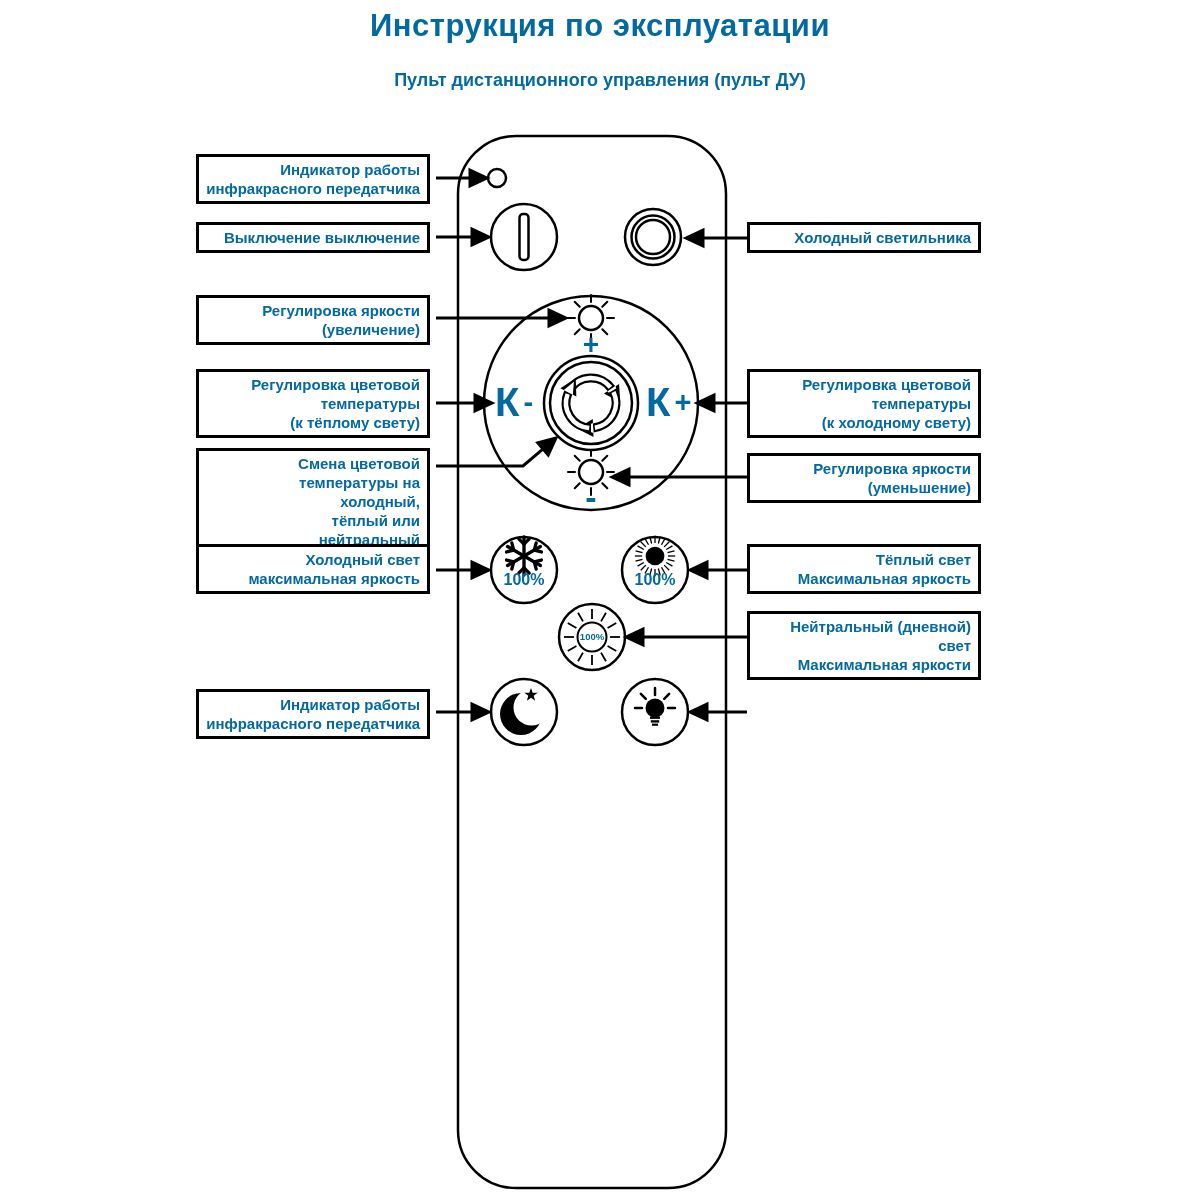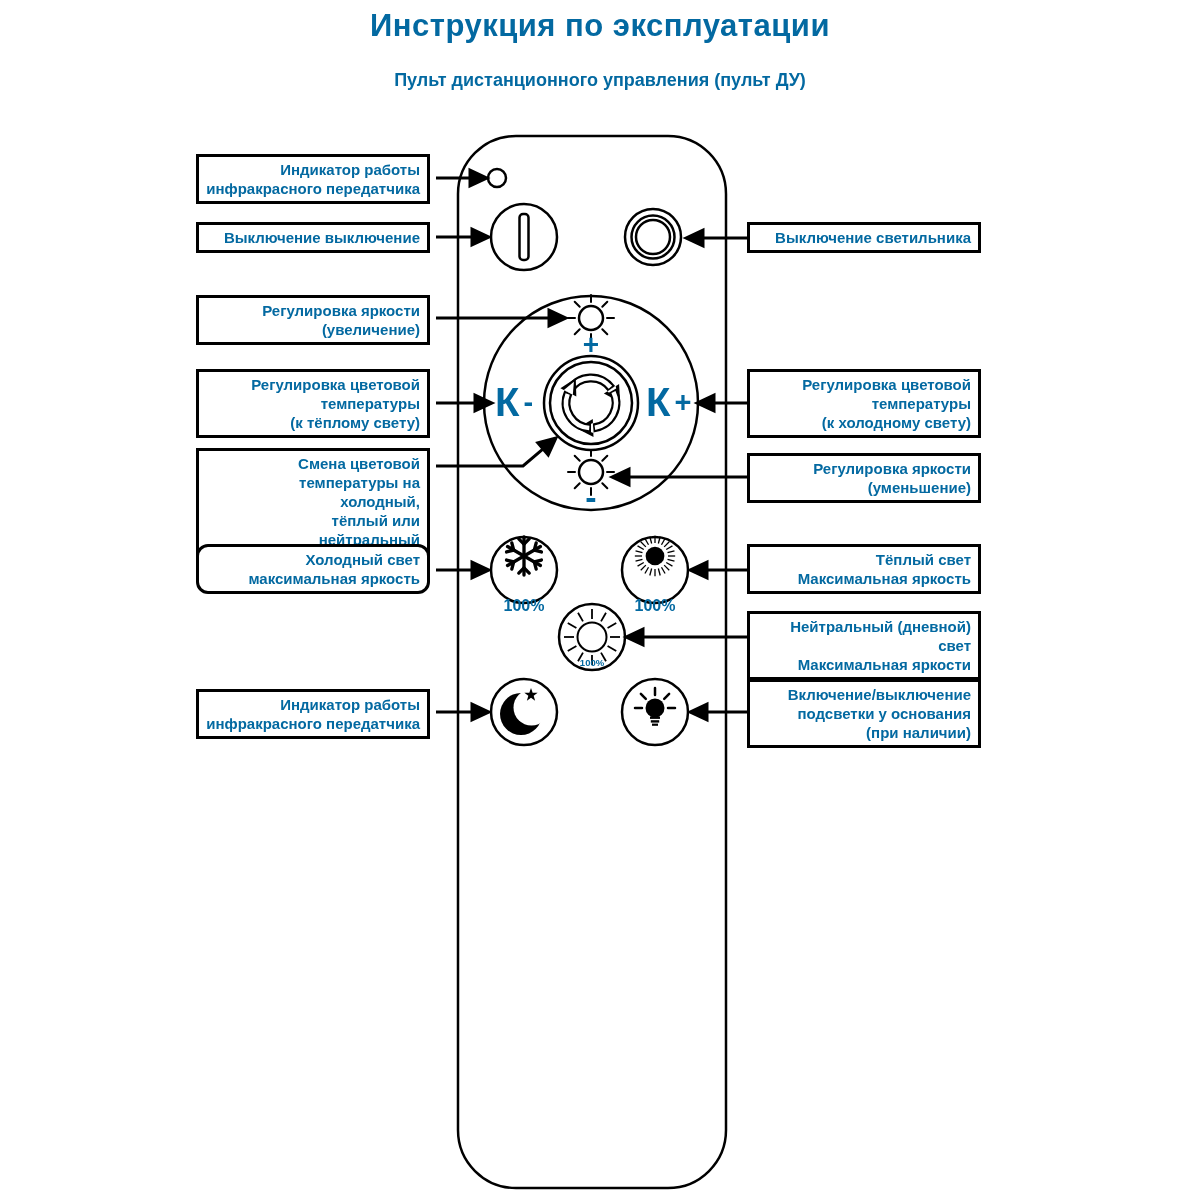--- a/index.html
+++ b/index.html
@@ -14,21 +14,21 @@
              border:3px solid #000;padding:3px 7px;font-size:15px;font-weight:bold;
              line-height:19px;white-space:pre-line;}
   .lb-left{left:196px;text-align:right;}
   .lb-right{left:747px;text-align:right;}
   .k-label{position:absolute;display:flex;align-items:center;line-height:1;font-weight:bold;}
   .k-letter{font-size:40px;}
   .k-sign{font-size:29px;margin-left:4px;font-weight:900;}
   .sign{position:absolute;width:32px;text-align:center;line-height:1;font-weight:900;}
   .sign-plus{left:575px;top:331px;font-size:28px;}
   .sign-minus{left:575px;top:480px;font-size:34px;}
-  .pct{position:absolute;width:52px;text-align:center;font-weight:bold;font-size:16px;line-height:1;margin-top:26px;}
+  .pct{position:absolute;width:52px;text-align:center;font-weight:bold;font-size:16px;line-height:1;}
   .pct-neutral{width:34px;font-size:9.5px;}
 </style>
 </head>
 <body>
 
 <div class="canvas">
 
   <h1 class="title">Инструкция по эксплуатации</h1>
   <h2 class="subtitle">Пульт дистанционного управления (пульт ДУ)</h2>
 
@@ -223,38 +223,35 @@
   <div class="label-box lb-left" style="top:222px;">Выключение выключение</div>
   <div class="label-box lb-left" style="top:295px;">Регулировка яркости
 (увеличение)</div>
   <div class="label-box lb-left" style="top:369px;">Регулировка цветовой
 температуры
 (к тёплому свету)</div>
   <div class="label-box lb-left" style="top:448px;padding-left:31px;">Смена цветовой
 температуры на холодный,
 тёплый или нейтральный
 (дневной) свет</div>
-  <div class="label-box lb-left" style="top:544px;border-radius:12px;">Холодный свет
+  <div class="label-box lb-left" style="top:544px;">Холодный свет
 максимальная яркость</div>
   <div class="label-box lb-left" style="top:689px;">Индикатор работы
 инфракрасного передатчика</div>
 
-  <div class="label-box lb-right" style="top:222px;">Выключение светильника</div>
+  <div class="label-box lb-right" style="top:222px;">Холодный светильника</div>
   <div class="label-box lb-right" style="top:369px;">Регулировка цветовой
 температуры
 (к холодному свету)</div>
   <div class="label-box lb-right" style="top:453px;">Регулировка яркости
 (уменьшение)</div>
   <div class="label-box lb-right" style="top:544px;padding-left:12px;">Тёплый свет
 Максимальная яркость</div>
   <div class="label-box lb-right" style="top:611px;">Нейтральный (дневной) свет
 Максимальная яркости</div>
-  <div class="label-box lb-right" style="top:679px;">Включение/выключение
-подсветки у основания
-(при наличии)</div>
 
   <div class="k-label" style="left:495px;top:382px;">
     <span class="k-letter">К</span>
     <span class="k-sign">-</span>
   </div>
   <div class="k-label" style="left:646px;top:382px;">
     <span class="k-letter">К</span>
     <span class="k-sign">+</span>
   </div>
   <div class="sign sign-plus">+</div>

